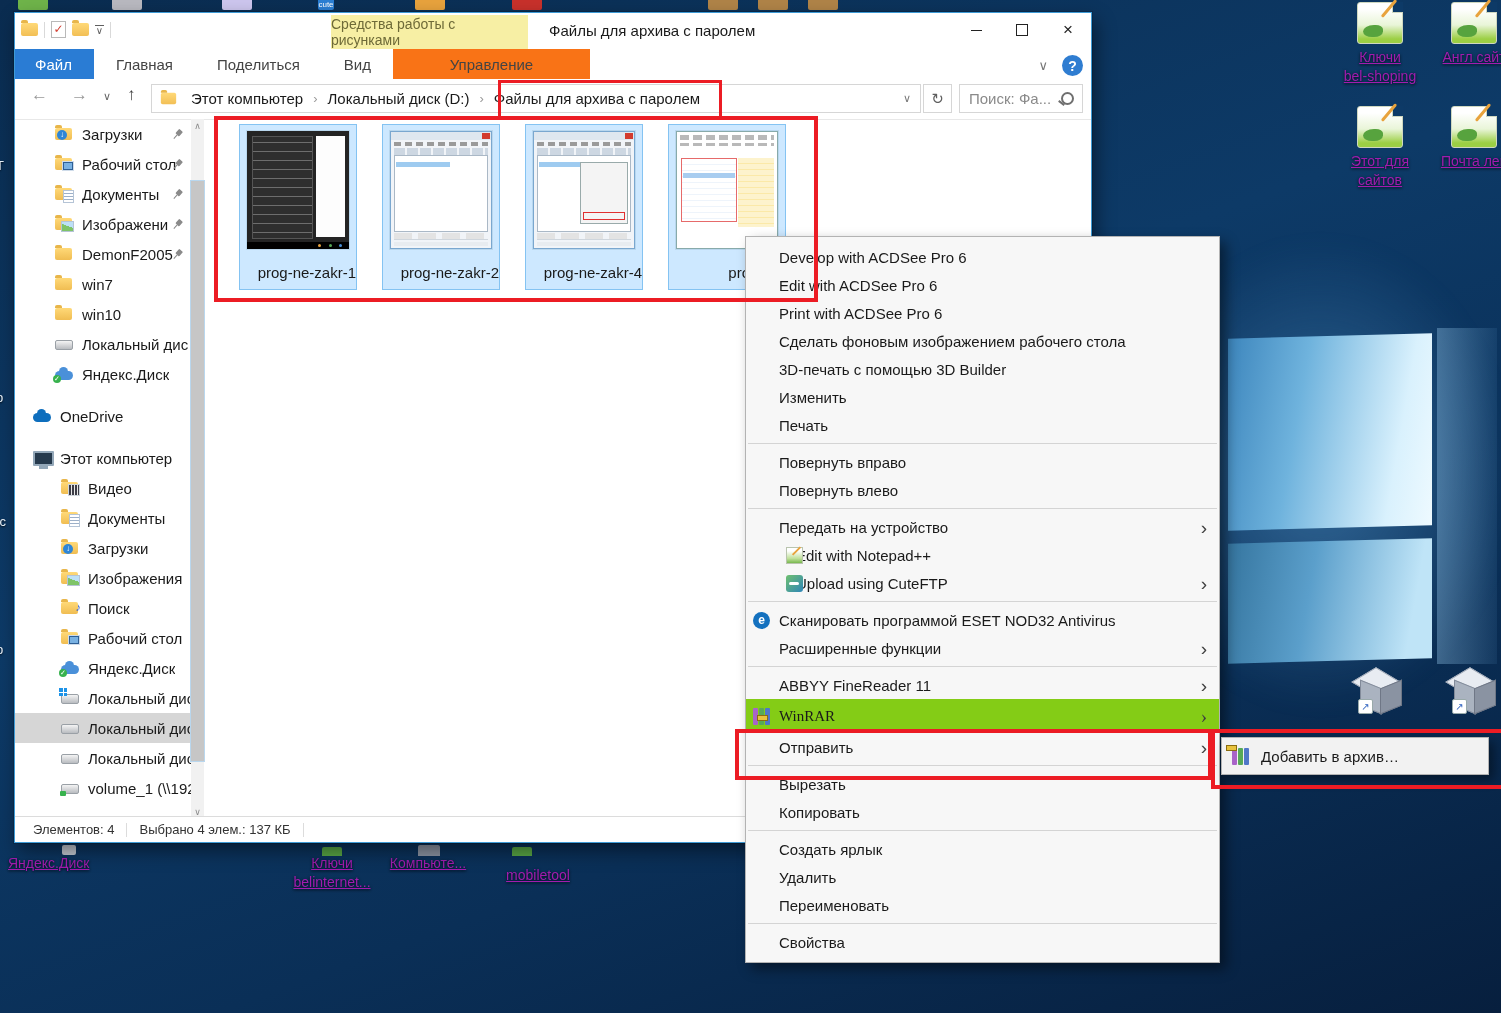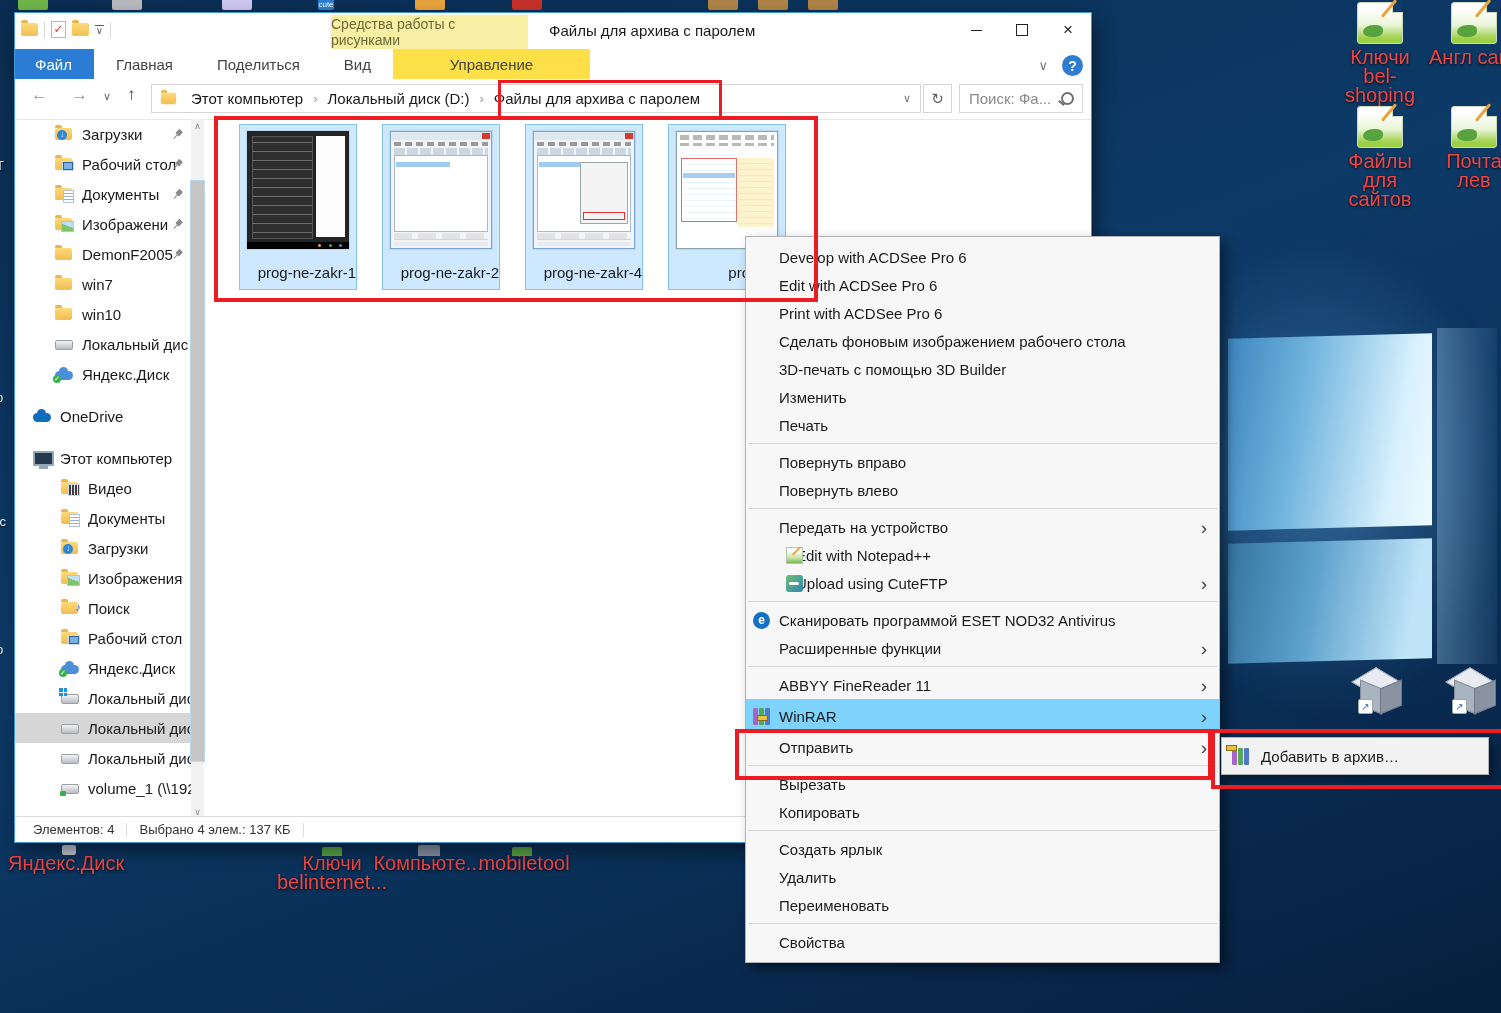--- a/index.html
+++ b/index.html
@@ -22,21 +22,21 @@
   .top-part{top:0;height:10px;border-radius:0 0 2px 2px;}
   .edge-frag{color:#eaf2fa;font-size:13px;text-shadow:0 1px 2px rgba(0,0,0,.8);left:-4px;}
   .desk-icon{width:92px;text-align:center;}
   .npp{width:44px;height:40px;margin:0 auto;position:relative;background:linear-gradient(#ffffff 15%,#e9f5d8 55%,#9ccf44 90%);
     border:1px solid #cfd8c0;border-radius:3px;}
   .npp::before{content:'';position:absolute;right:-1px;top:-1px;width:10px;height:10px;background:#0d3a67;
     border-left:1px solid #cfd8c0;border-bottom:1px solid #cfd8c0;}
   .npp::after{content:'';position:absolute;right:2px;top:4px;width:22px;height:3px;background:#e8a33d;
     transform:rotate(-50deg);border-radius:2px;}
   .npp .blob{position:absolute;left:5px;bottom:6px;width:20px;height:12px;background:#57a33e;border-radius:60% 40% 50% 50%;}
-  .desk-label{color:#ef4444;font-size:20px;line-height:19px;text-shadow:0 1px 3px rgba(0,0,0,.9);margin-top:4px;}
+  .desk-label{color:#a21caf;font-size:14px;line-height:19px;text-shadow:0 1px 3px rgba(0,0,0,.9);margin-top:4px;text-decoration:underline;}
   .vmcube{width:44px;height:44px;position:relative;margin:0 auto;}
   .vmcube .top{position:absolute;left:4px;top:0;width:26px;height:26px;background:#e8ecf2;transform:rotate(45deg) skew(-14deg,-14deg);border:1px solid #9aa3b2;}
   .vmcube .lf{position:absolute;left:2px;top:16px;width:20px;height:24px;background:#aab3c0;transform:skewY(22deg);border:1px solid #828b9a;}
   .vmcube .rt{position:absolute;left:22px;top:16px;width:20px;height:24px;background:#8a93a2;transform:skewY(-22deg);border:1px solid #6f7786;}
   .vmcube .sc{position:absolute;left:0;bottom:-2px;width:13px;height:13px;background:#fff;border:1px solid #9aa;border-radius:2px;
     color:#2b5fbf;font-size:10px;line-height:13px;text-align:center;}
   .mini-sliver{background:#58a544;border-radius:2px 2px 0 0;}
   
   #explorer{left:14px;top:12px;width:1078px;height:831px;background:#fff;border:1px solid #3e9bd6;box-sizing:border-box;
     box-shadow:0 0 0 1px rgba(0,0,0,.15),4px 8px 18px rgba(0,0,0,.45);}
@@ -53,21 +53,21 @@
   .ctrl{width:46px;height:34px;display:flex;align-items:center;justify-content:center;color:#222;}
   .ctrl .min{width:11px;height:1px;background:#222;}
   .ctrl .max{width:10px;height:10px;border:1px solid #222;}
   .ctrl.close{font-size:17px;}
   
   .ctx-head{left:316px;top:2px;width:197px;height:34px;background:#f7efa4;color:#6e6a38;font-size:14px;
     display:flex;align-items:center;justify-content:center;}
   .tabrow{left:0;top:36px;width:100%;height:30px;background:#fff;border-bottom:1px solid #f0f0f0;display:flex;}
   .tab{padding:0 22px;font-size:15px;color:#444;display:flex;align-items:center;}
   .tab.active{background:#2a7cd4;color:#fff;padding-left:20px;}
-  .tab.manage{width:153px;justify-content:center;background:#fde047;}
+  .tab.manage{width:153px;justify-content:center;background:#f97316;}
   .ribbon-right{right:8px;top:42px;display:flex;align-items:center;gap:14px;}
   .collapse-ch{color:#777;font-size:13px;}
   .help-btn{width:21px;height:21px;border-radius:50%;background:#2f7dd1;color:#fff;font-size:14px;font-weight:bold;
     display:flex;align-items:center;justify-content:center;}
   
   .toolbar{left:0;top:66px;width:100%;height:40px;background:#fff;border-bottom:1px solid #e8e8e8;}
   .navbtn{top:6px;font-size:17px;color:#999;}
   .navbtn.up{color:#3f3f3f;}
   .navbtn.small{font-size:11px;color:#666;top:11px;}
   .addr{left:136px;top:5px;width:770px;height:29px;border:1px solid #d6d6d6;box-sizing:border-box;background:#fff;
@@ -152,21 +152,21 @@
   .t4 .nums{position:absolute;right:3%;top:22%;width:36%;height:60%;
     background:repeating-linear-gradient(#fdf3cd 0 5px,#fbe9a8 5px 6px);}
   
   .statusbar{left:0;bottom:0;width:100%;height:25px;border-top:1px solid #dcdcdc;background:#fff;
     display:flex;align-items:center;font-size:13px;color:#333;}
   .statusbar .d{width:1px;height:14px;background:#dcdcdc;margin:0 12px;}
   
   #cmenu{left:745px;top:236px;width:475px;background:#f7f7f7;border:1px solid #b3b3b3;box-sizing:border-box;
     padding:6px 0;box-shadow:6px 6px 12px rgba(0,0,0,.45);z-index:20;}
   .mitem{height:28px;display:flex;align-items:center;font-size:15px;color:#1a1a1a;position:relative;padding-left:33px;}
-  .mitem.hl{background:#7dd3fc;height:34px;}
+  .mitem.hl{background:#84cc16;height:34px;font-family:Liberation Serif, serif;}
   .mitem .bold{font-weight:bold;}
   .mi-ic{position:absolute;left:7px;width:17px;height:17px;}
   .mi-arrow{position:absolute;right:12px;color:#404040;font-size:19px;line-height:17px;}
   .menu-sep{height:1px;background:#d4d4d4;margin:4px 2px;}
   .mi-notepadpp{background:linear-gradient(#fff 20%,#bfe09a 70%,#78b84e);border:1px solid #b9c4ae;box-sizing:border-box;position:relative;}
   .mi-notepadpp::after{content:'';position:absolute;right:0;top:2px;width:11px;height:2px;background:#e8a33d;transform:rotate(-45deg);}
   .mi-cuteftp{background:linear-gradient(135deg,#6fc06f,#2f86b8);border-radius:3px;position:relative;}
   .mi-cuteftp::after{content:'';position:absolute;left:3px;top:7px;width:10px;height:3px;background:#fff;border-radius:2px;}
   .mi-eset{border-radius:50%;background:#1471bf;color:#fff;font-size:12px;font-weight:bold;text-align:center;line-height:17px;}
   .mi-winrar{display:flex;gap:1px;}
@@ -228,21 +228,21 @@
       </div>
       <div class="desk-label">
         <div>Англ сайт</div>
       </div>
     </div>
     <div class="abs desk-icon" style="left: 1334px; top: 106px;">
       <div class="npp">
         <span class="blob"></span>
       </div>
       <div class="desk-label">
-        <div>Файлы для</div>
+        <div>Этот для</div>
         <div>сайтов</div>
       </div>
     </div>
     <div class="abs desk-icon" style="left: 1428px; top: 106px;">
       <div class="npp">
         <span class="blob"></span>
       </div>
       <div class="desk-label">
         <div>Почта лев</div>
       </div>
@@ -270,21 +270,21 @@
     <div class="abs desk-label" style="top: 854px; margin-top: 0px; left: 8px; text-align: left;">
       <div>Яндекс.Диск</div>
     </div>
     <div class="abs desk-label" style="top: 854px; margin-top: 0px; left: 262px; width: 140px; text-align: center;">
       <div>Ключи</div>
       <div>belinternet...</div>
     </div>
     <div class="abs desk-label" style="top: 854px; margin-top: 0px; left: 358px; width: 140px; text-align: center;">
       <div>Компьюте...</div>
     </div>
-    <div class="abs desk-label" style="top: 854px; margin-top: 0px; left: 454px; width: 140px; text-align: center;">
+    <div class="abs desk-label" style="top: 854px; margin-top: 12px; left: 468px; width: 140px; text-align: center;">
       <div>mobiletool</div>
     </div>
   </div>
 <div class="abs mini-sliver" style="left:322px;top:847px;width:20px;height:9px;"></div>
 <div class="abs mini-sliver" style="left:418px;top:845px;width:22px;height:11px;background:#8a93a2;"></div>
 <div class="abs mini-sliver" style="left:512px;top:847px;width:20px;height:9px;"></div>
 <div class="abs" style="left:62px;top:845px;width:14px;height:10px;background:#c3c9d1;border-radius:2px;"></div>
 
 <div id="explorer" class="abs">
   <div class="abs titlebar">

